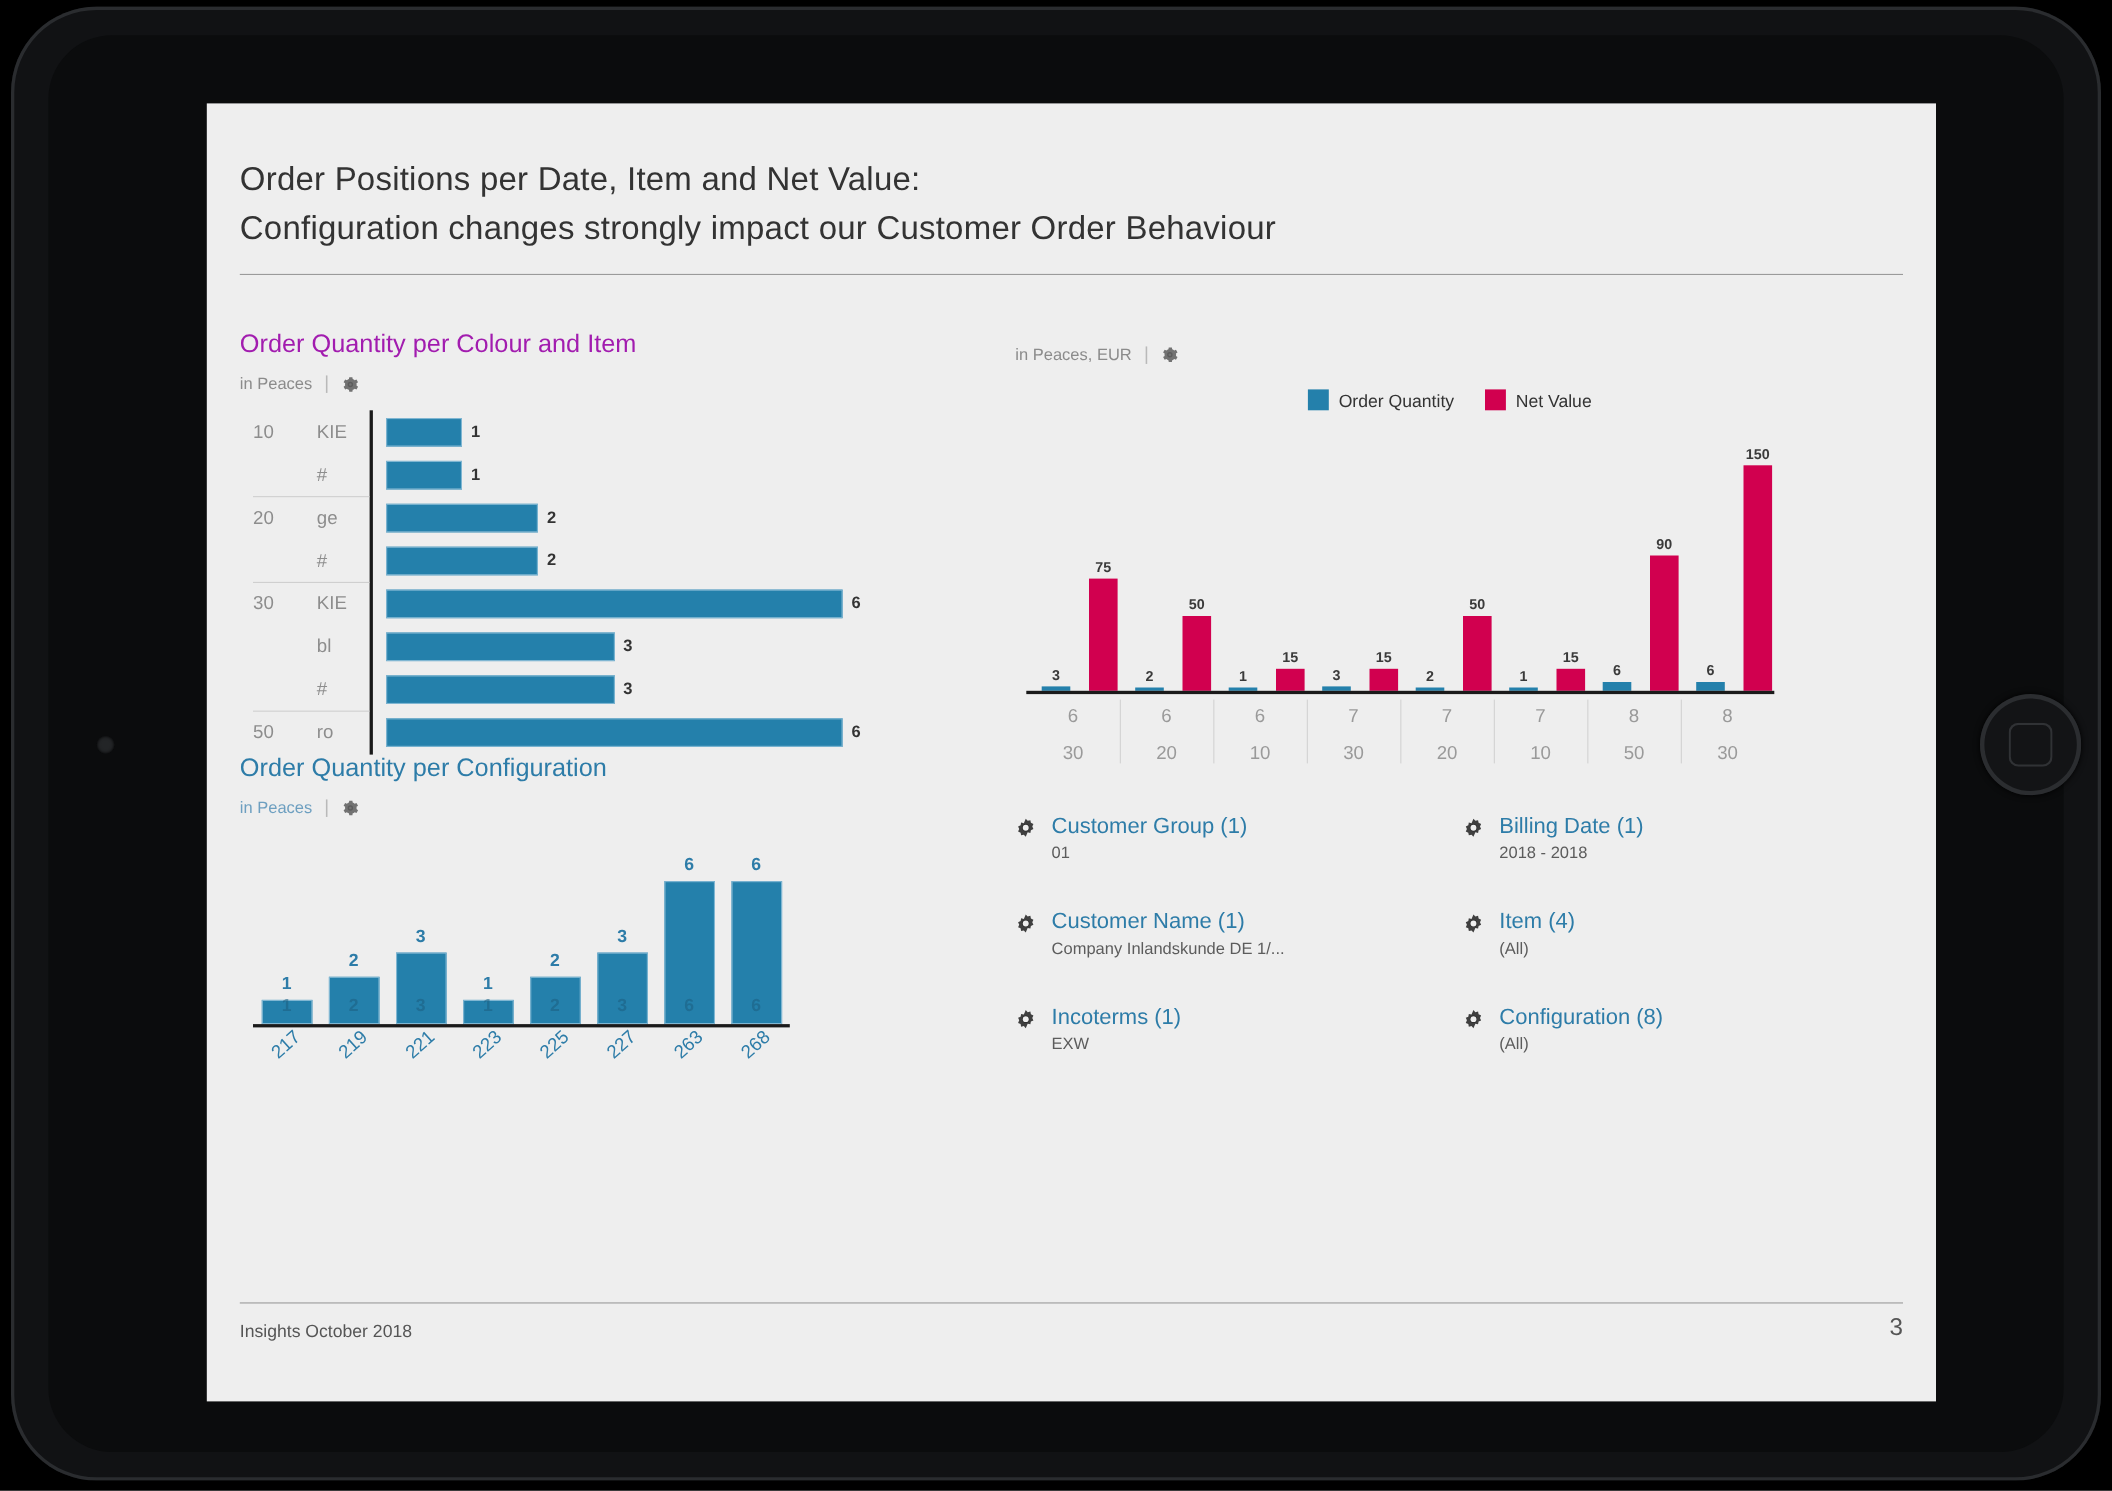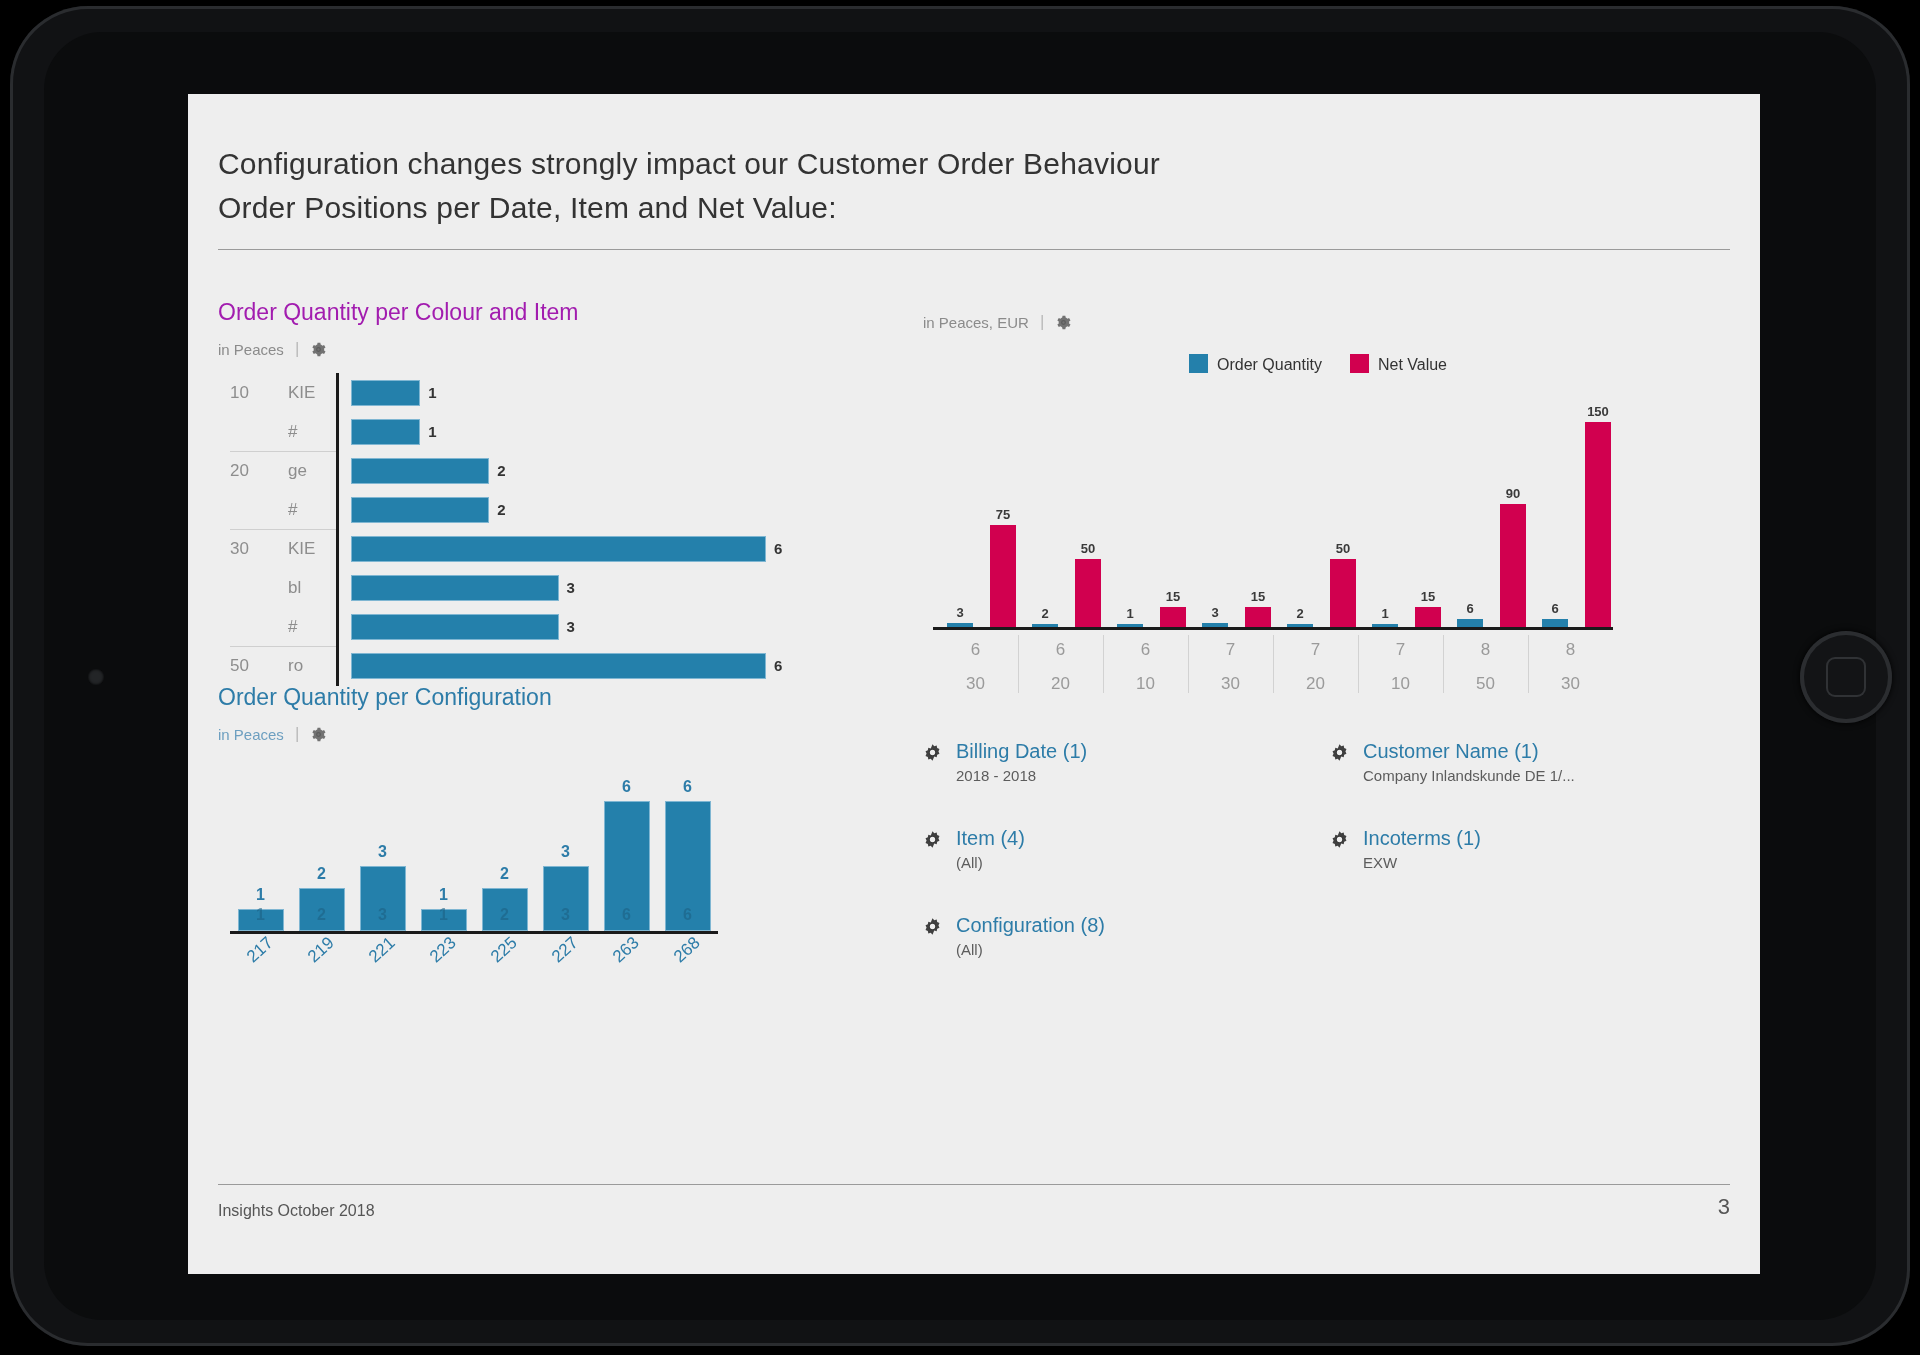--- a/index.html
+++ b/index.html
@@ -96,22 +96,22 @@
 <body>
 
 <div id="tablet">
   <div id="bezel-inner"></div>
   <div id="cam"></div>
   <div id="home"></div>
 
   <div id="slide">
 
     <div class="title-block">
+      <div class="title-line">Order Positions per Date, Item and Net Value:</div>
       <div class="title-line">Configuration changes strongly impact our Customer Order Behaviour</div>
-      <div class="title-line">Order Positions per Date, Item and Net Value:</div>
     </div>
     <div class="title-rule"></div>
 
     <div id="hbar">
       <div class="chart-title">Order Quantity per Colour and Item</div>
       <div class="sub-row">
         <span>in Peaces</span>
         <span class="divider-pipe">|</span>
         <span class="cog">
           <svg width="17" height="17" viewBox="0 0 24 24">
@@ -415,20 +415,31 @@
     </div>
 
     <div id="filters">
         <div class="fitem">
           <span class="ficon"><svg width="19" height="19" viewBox="0 0 24 24">
               <circle cx="12" cy="12" r="3.1" fill="none" stroke="#2b2b2b" stroke-width="2.2"></circle>
               <path fill="#2b2b2b" d="M12 1.6l2.2 2.4l3.1-.7l.6 3.1l2.9 1.3l-1.3 2.9l1.3 2.9l-2.9 1.3l-.6 3.1l-3.1-.7L12 22.4l-2.2-2.4l-3.1.7l-.6-3.1l-2.9-1.3l1.3-2.9l-1.3-2.9l2.9-1.3l.6-3.1l3.1.7z" opacity=".9"></path>
               <circle cx="12" cy="12" r="3.4" fill="#eeeeee"></circle>
             </svg></span>
           <div>
+            <div class="fname">Customer Group (1)</div>
+            <div class="fval">01</div>
+          </div>
+        </div>
+        <div class="fitem">
+          <span class="ficon"><svg width="19" height="19" viewBox="0 0 24 24">
+              <circle cx="12" cy="12" r="3.1" fill="none" stroke="#2b2b2b" stroke-width="2.2"></circle>
+              <path fill="#2b2b2b" d="M12 1.6l2.2 2.4l3.1-.7l.6 3.1l2.9 1.3l-1.3 2.9l1.3 2.9l-2.9 1.3l-.6 3.1l-3.1-.7L12 22.4l-2.2-2.4l-3.1.7l-.6-3.1l-2.9-1.3l1.3-2.9l-1.3-2.9l2.9-1.3l.6-3.1l3.1.7z" opacity=".9"></path>
+              <circle cx="12" cy="12" r="3.4" fill="#eeeeee"></circle>
+            </svg></span>
+          <div>
             <div class="fname">Billing Date (1)</div>
             <div class="fval">2018 - 2018</div>
           </div>
         </div>
         <div class="fitem">
           <span class="ficon"><svg width="19" height="19" viewBox="0 0 24 24">
               <circle cx="12" cy="12" r="3.1" fill="none" stroke="#2b2b2b" stroke-width="2.2"></circle>
               <path fill="#2b2b2b" d="M12 1.6l2.2 2.4l3.1-.7l.6 3.1l2.9 1.3l-1.3 2.9l1.3 2.9l-2.9 1.3l-.6 3.1l-3.1-.7L12 22.4l-2.2-2.4l-3.1.7l-.6-3.1l-2.9-1.3l1.3-2.9l-1.3-2.9l2.9-1.3l.6-3.1l3.1.7z" opacity=".9"></path>
               <circle cx="12" cy="12" r="3.4" fill="#eeeeee"></circle>
             </svg></span>

